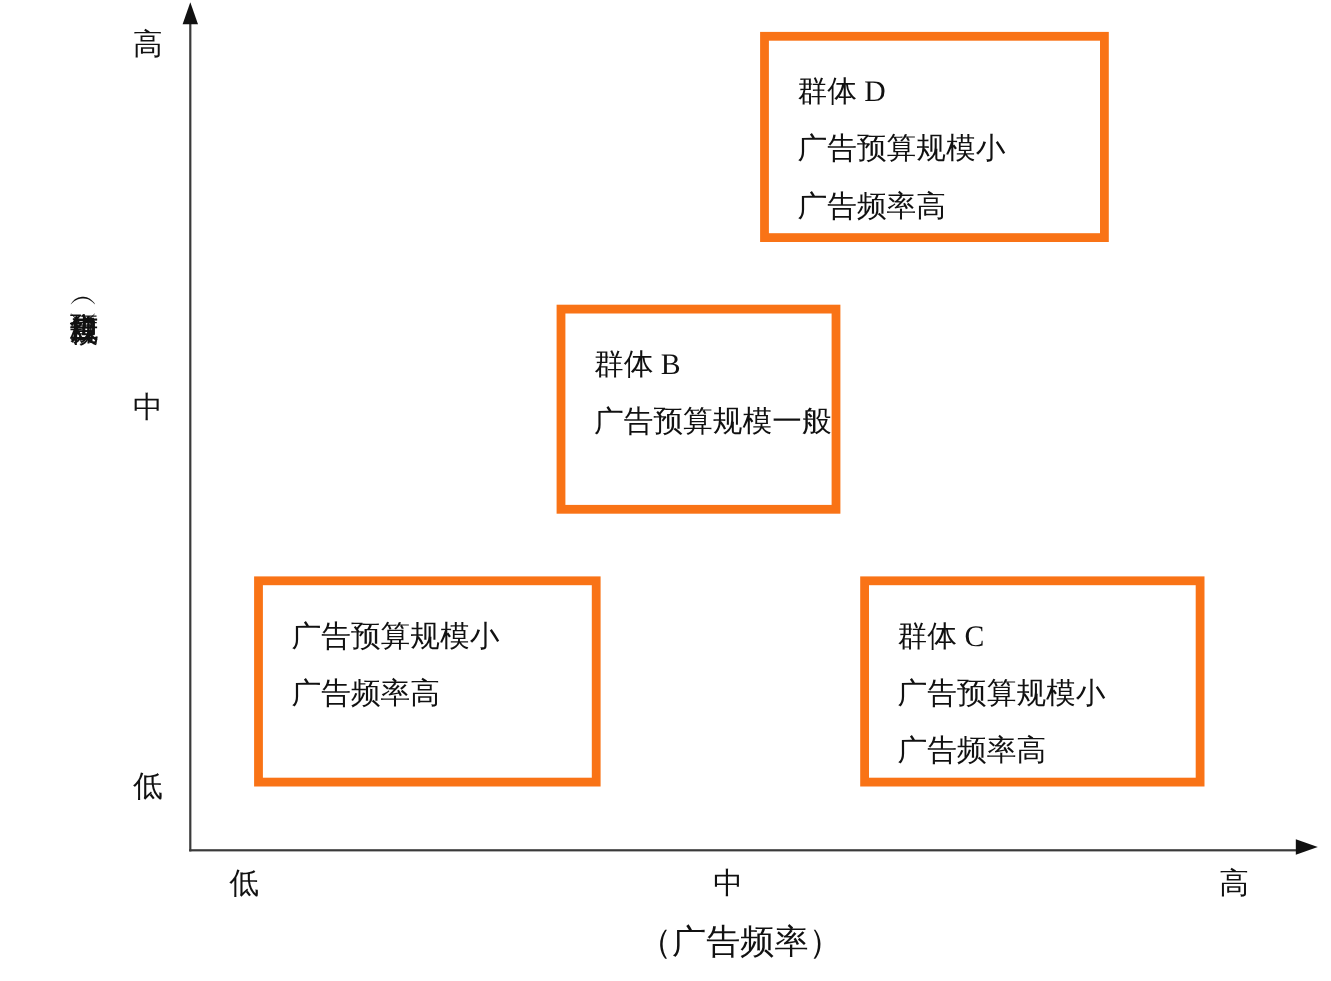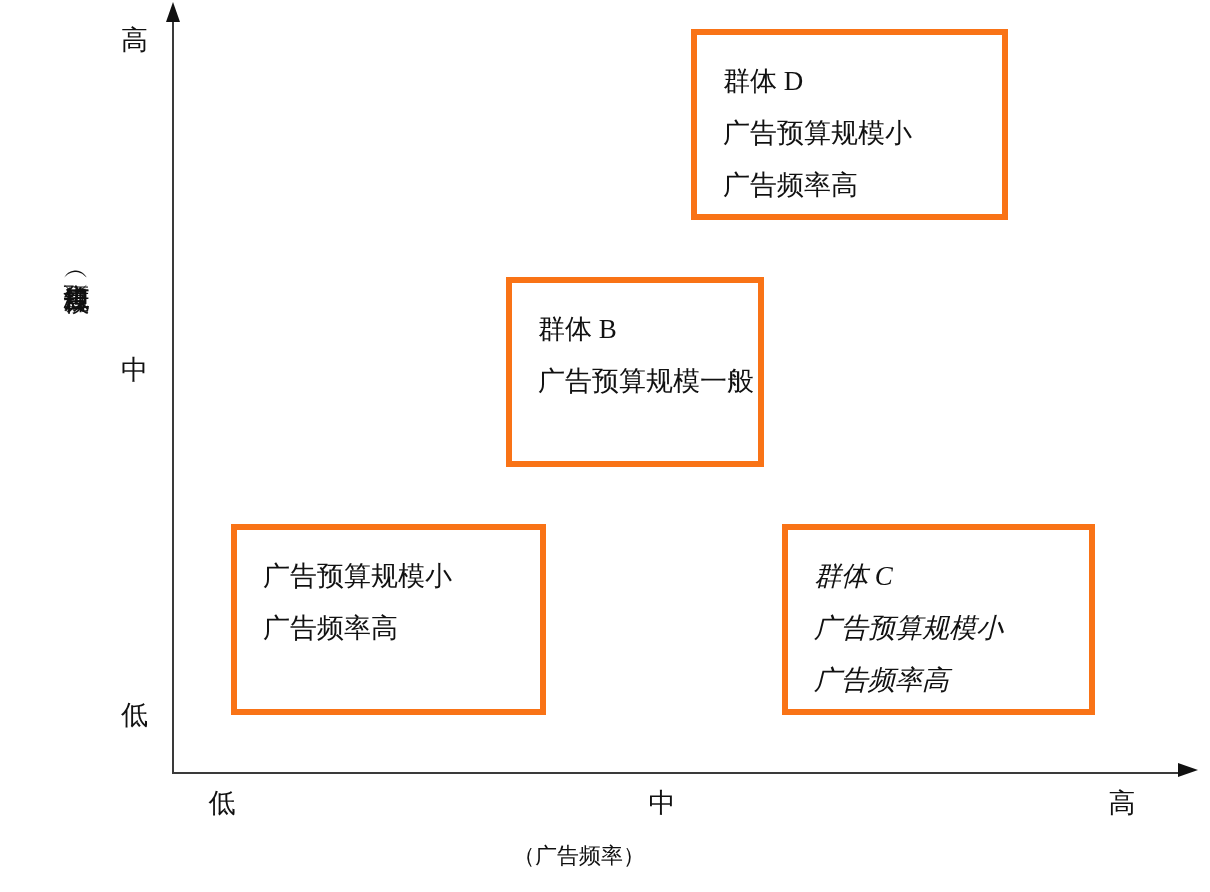--- a/index.html
+++ b/index.html
@@ -85,44 +85,45 @@
     color: #111111;
     writing-mode: vertical-rl;
     text-orientation: upright;
     white-space: nowrap;
   }
   #x-axis-title {
     position: absolute;
     left: 513px;
     top: 840px;
     width: 320px;
-    font-size: 22px;
+    font-size: 31px;
     line-height: 32px;
+    text-align: center;
     color: #111111;
     white-space: nowrap;
   }
 
   
   .group-box {
     position: absolute;
     box-sizing: border-box;
-    border: 6px solid #f97316;
+    border: 8px solid #f97316;
     background: #ffffff;
     padding: 20px 0 0 26px;
   }
   .group-line {
     font-size: 27px;
     line-height: 52px;
     white-space: nowrap;
     color: #111111;
   }
   #group-box-d { left: 691px; top: 29px;  width: 317px; height: 191px; }
   #group-box-b { left: 506px; top: 277px; width: 258px; height: 190px; }
   #group-box-a { left: 231px; top: 524px; width: 315px; height: 191px; }
-  #group-box-c { left: 782px; top: 524px; width: 313px; height: 191px; font-style: italic; }
+  #group-box-c { left: 782px; top: 524px; width: 313px; height: 191px; }
 </style>
 </head>
 <body>
 
 <div id="canvas">
 
   <div class="axis-line" id="y-axis-line"></div>
   <div class="arrow-head" id="y-arrow-head"></div>
   <div class="axis-line" id="x-axis-line"></div>
   <div class="arrow-head" id="x-arrow-head"></div>

